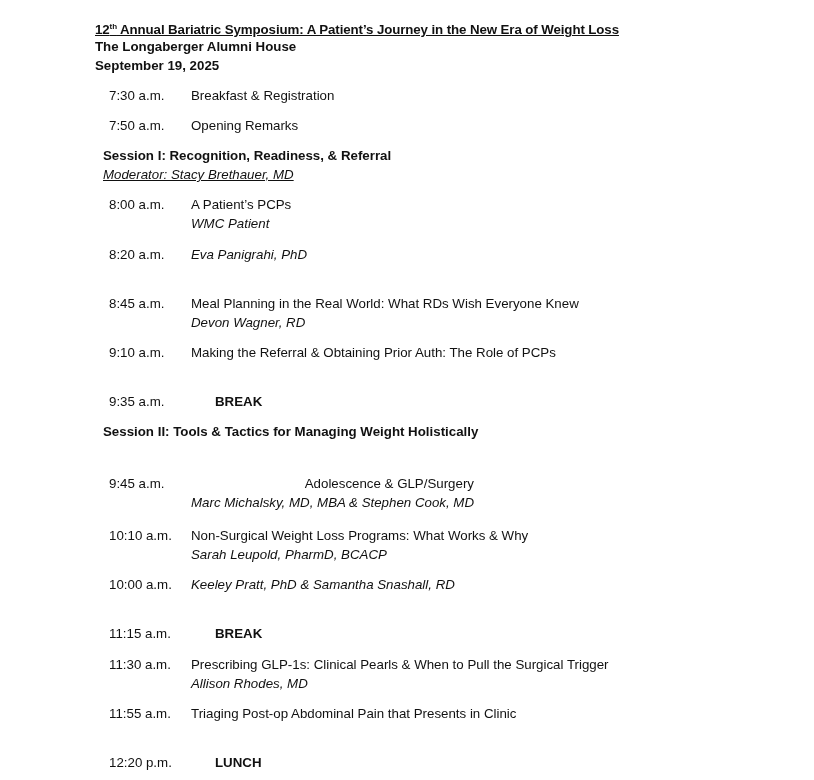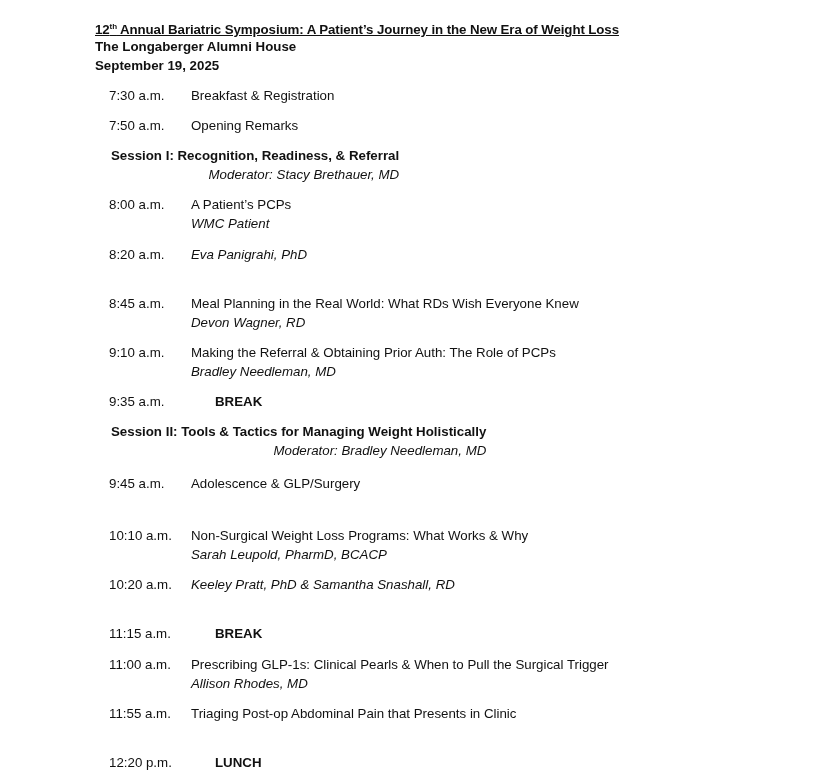--- a/index.html
+++ b/index.html
@@ -12,23 +12,23 @@
   .hdr.title { position: absolute; top: 17px; text-decoration: underline; white-space: nowrap; letter-spacing: -0.1px; }
   .hdr.title sup { font-size: 8px; vertical-align: 5px; }
   .hdr.venue { position: absolute; top: 37px; }
   .hdr.date { position: absolute; top: 56px; }
   .row { position: absolute; left: 0; width: 680px; line-height: 19px; }
   .row .time { position: absolute; left: 0; top: 0; white-space: nowrap; margin-left: 14px; }
   .row .body { position: absolute; left: 96px; top: 0; white-space: nowrap; }
   .row .title-text { display: block; text-align: right; }
   .row .speaker { display: block; font-style: italic; }
   .row .bold { font-weight: bold; padding-left: 24px; }
-  .session { position: absolute; left: 16px; line-height: 19px; white-space: nowrap; text-align: right; }
+  .session { position: absolute; left: 8px; line-height: 19px; white-space: nowrap; }
   .session .sname { display: block; font-weight: bold; }
-  .session .mod { display: block; font-style: italic; }
+  .session .mod { display: block; font-style: italic; text-decoration: underline; }
 </style>
 </head>
 <body>
 
 <div class="doc">
   <div class="hdr title"><span>12</span><sup>th</sup><span> Annual Bariatric Symposium: A Patient’s Journey in the New Era of Weight Loss</span></div>
   <div class="hdr venue">The Longaberger Alumni House</div>
   <div class="hdr date">September 19, 2025</div>
 
   <div class="row" style="top:86px">
@@ -66,62 +66,61 @@
     <span class="time">8:45 a.m.</span>
     <div class="body">
       <span class="title-text">Meal Planning in the Real World: What RDs Wish Everyone Knew</span>
       <span class="speaker">Devon Wagner, RD</span>
     </div>
   </div>
   <div class="row" style="top:343px">
     <span class="time">9:10 a.m.</span>
     <div class="body">
       <span class="title-text">Making the Referral &amp; Obtaining Prior Auth: The Role of PCPs</span>
-      <span class="speaker">Bradley Needleman, MD</span>
     </div>
   </div>
   <div class="row" style="top:392px">
     <span class="time">9:35 a.m.</span>
     <div class="body">
         <span class="title-text bold">BREAK</span>
       </div>
   </div>
 
   <div class="session" style="top:422px">
     <span class="sname">Session II: Tools &amp; Tactics for Managing Weight Holistically</span>
-    <span class="mod">Moderator: Bradley Needleman, MD</span>
   </div>
 
   <div class="row" style="top:474px">
     <span class="time">9:45 a.m.</span>
     <div class="body">
       <span class="title-text">Adolescence &amp; GLP/Surgery</span>
+      <span class="speaker">Marc Michalsky, MD, MBA &amp; Stephen Cook, MD</span>
     </div>
   </div>
   <div class="row" style="top:526px">
     <span class="time">10:10 a.m.</span>
     <div class="body">
       <span class="title-text">Non-Surgical Weight Loss Programs: What Works &amp; Why</span>
       <span class="speaker">Sarah Leupold, PharmD, BCACP</span>
     </div>
   </div>
   <div class="row" style="top:575px">
-    <span class="time">10:20 a.m.</span>
+    <span class="time">10:00 a.m.</span>
     <div class="body">
       <span class="speaker">Keeley Pratt, PhD &amp; Samantha Snashall, RD</span>
     </div>
   </div>
   <div class="row" style="top:624px">
     <span class="time">11:15 a.m.</span>
     <div class="body">
         <span class="title-text bold">BREAK</span>
       </div>
   </div>
   <div class="row" style="top:655px">
-    <span class="time">11:00 a.m.</span>
+    <span class="time">11:30 a.m.</span>
     <div class="body">
       <span class="title-text">Prescribing GLP-1s: Clinical Pearls &amp; When to Pull the Surgical Trigger</span>
       <span class="speaker">Allison Rhodes, MD</span>
     </div>
   </div>
   <div class="row" style="top:704px">
     <span class="time">11:55 a.m.</span>
     <div class="body">
       <span class="title-text">Triaging Post-op Abdominal Pain that Presents in Clinic</span>
     </div>

